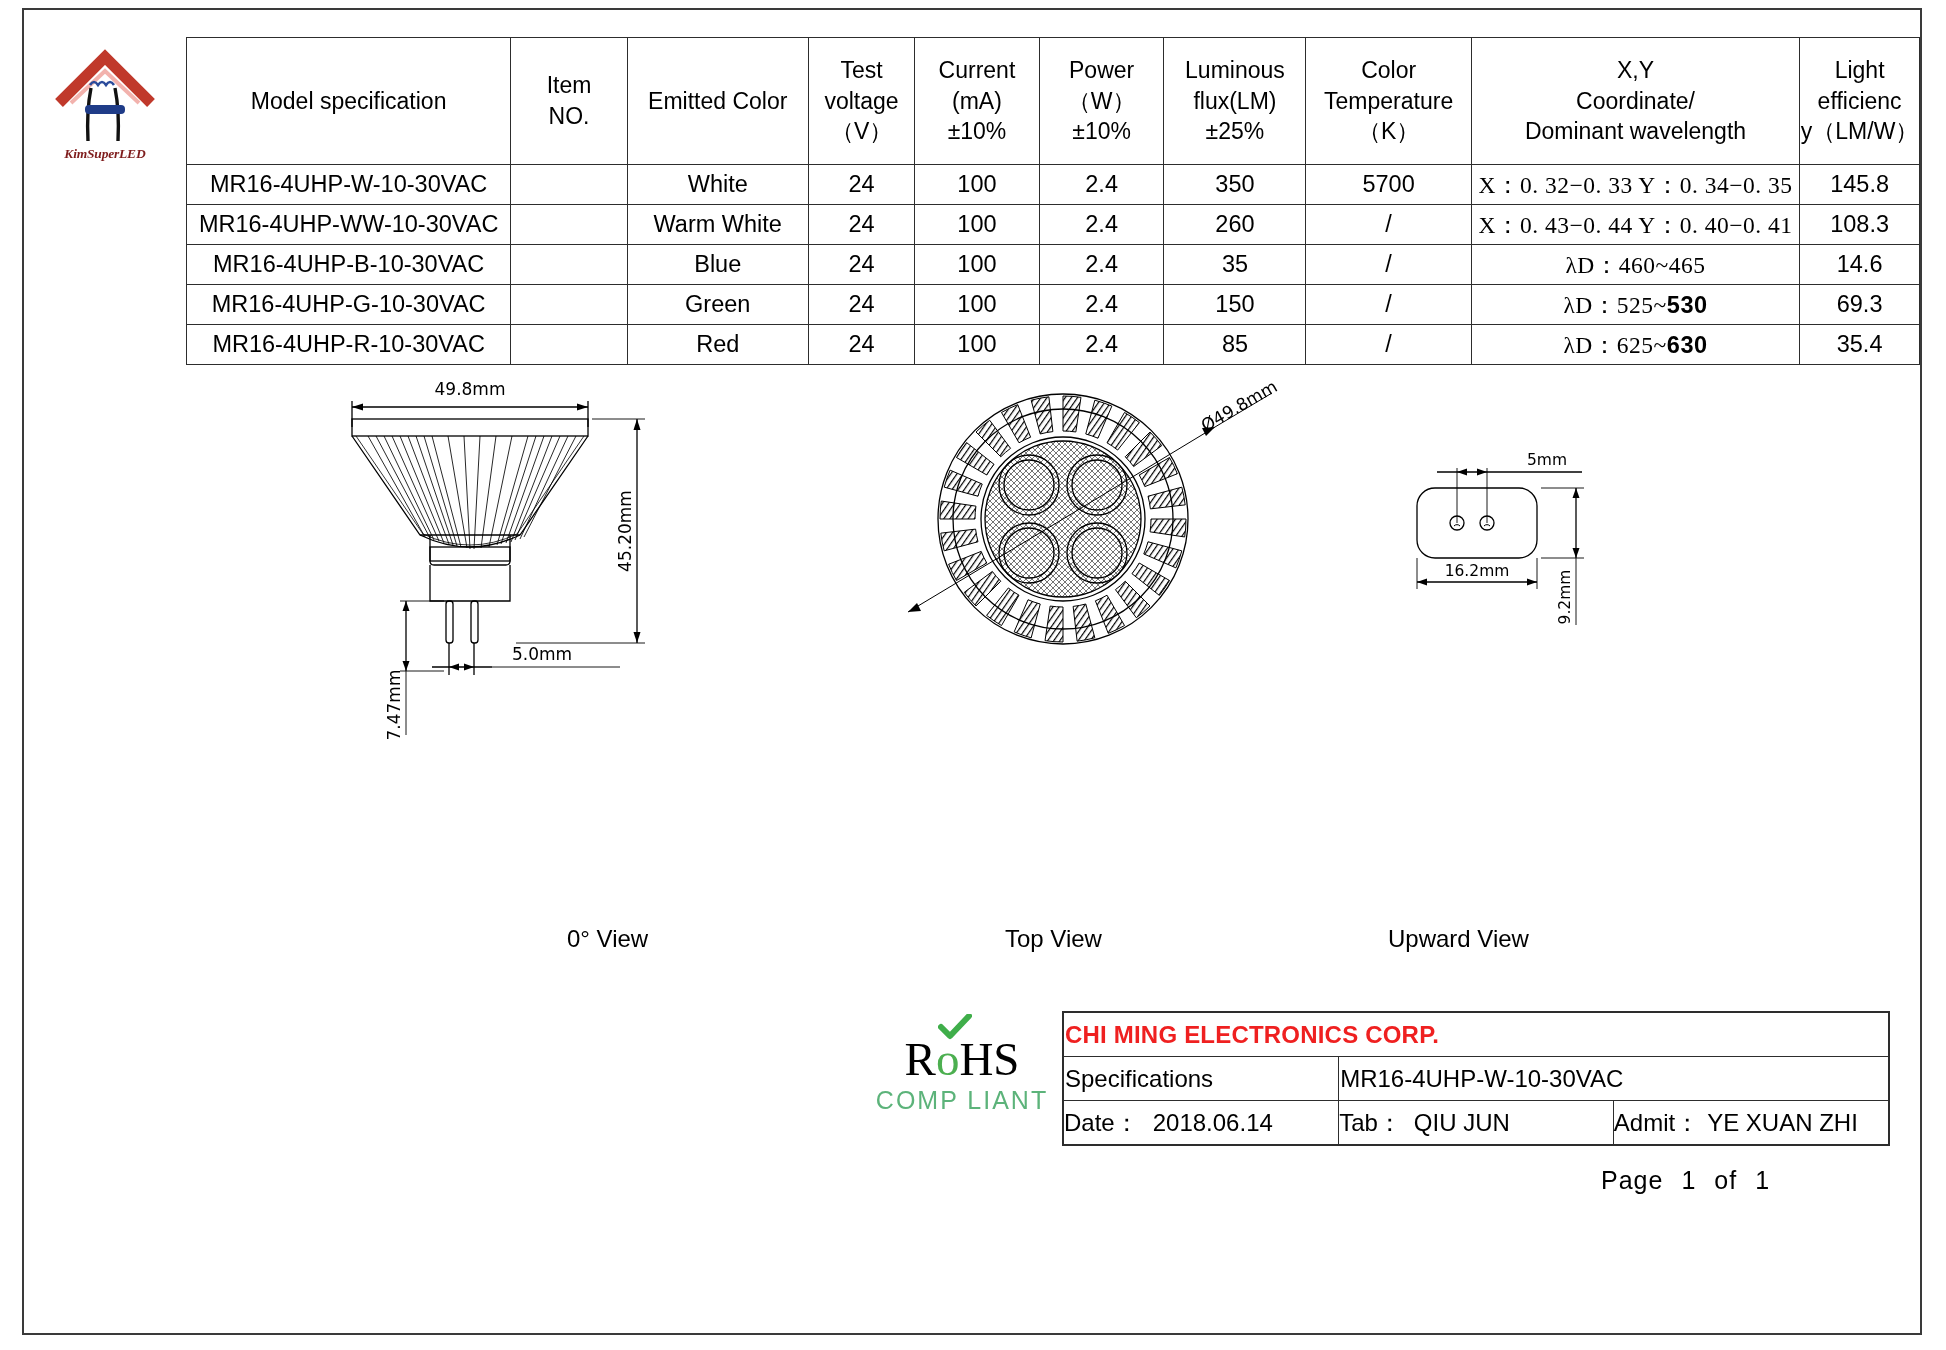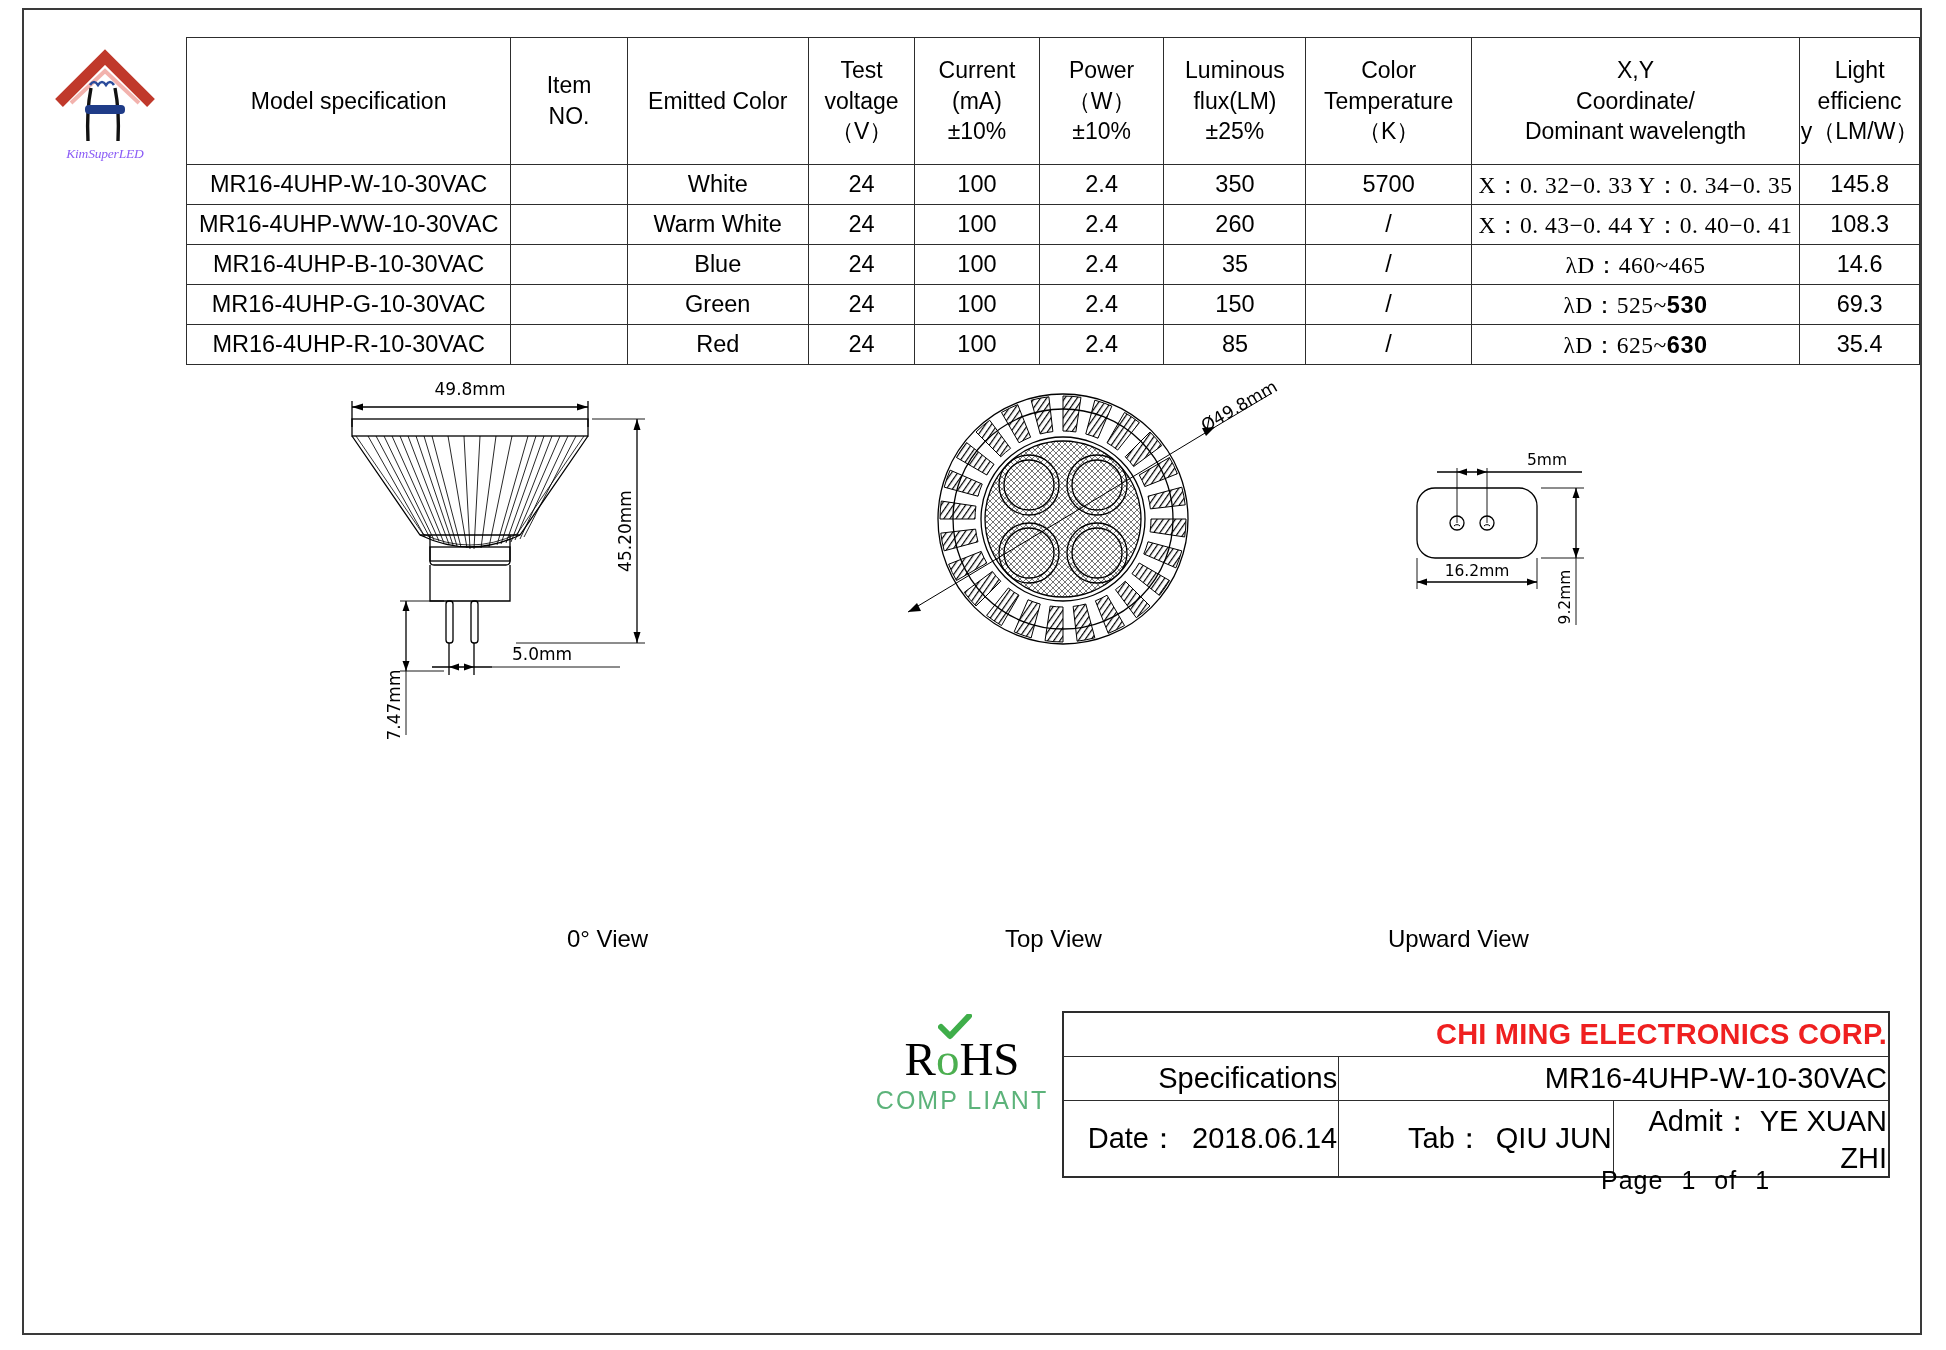--- a/index.html
+++ b/index.html
@@ -90,24 +90,24 @@
     width: 120px;
     height: 120px;
   }
   .logo-name {
     position: absolute;
     bottom: -2px;
     left: 0;
     width: 120px;
     text-align: center;
     font-family: "Liberation Serif", serif;
-    font-weight: 400;
+    font-weight: 700;
     font-style: italic;
     font-size: 13.5px;
-    color: #8b5cf6;
+    color: #7f1d1d;
     letter-spacing: -0.2px;
   }
 
   
   .drawing-label {
     position: absolute;
     font-size: 24px;
     color: #000;
     white-space: nowrap;
   }
@@ -166,36 +166,36 @@
     box-sizing: border-box;
     background: #fff;
   }
   #company-box table {
     width: 100%;
     border-collapse: collapse;
     table-layout: fixed;
   }
   #company-box td {
     border: 1.5px solid #2d2d2d;
-    text-align: right;
+    text-align: left;
     vertical-align: middle;
     height: 41px;
-    font-size: 29px;
+    font-size: 24px;
   }
   #company-box td.no-outer-l { border-left: none; }
   #company-box td.no-outer-r { border-right: none; }
   #company-box tr:first-child td { border-top: none; }
   #company-box tr:last-child td { border-bottom: none; }
   .corp-title {
     color: #ef2020;
     font-weight: 700;
     font-size: 29px;
     letter-spacing: 0.2px;
   }
-  .kv-left { text-align: left; padding-left: 15px; margin-left: 12px; }
+  .kv-left { text-align: left; padding-left: 0; margin-left: 12px; }
 
   
   #page-number {
     position: absolute;
     left: 1592px;
     top: 1166px;
     font-size: 25px;
     letter-spacing: 1px;
     white-space: nowrap;
   }

